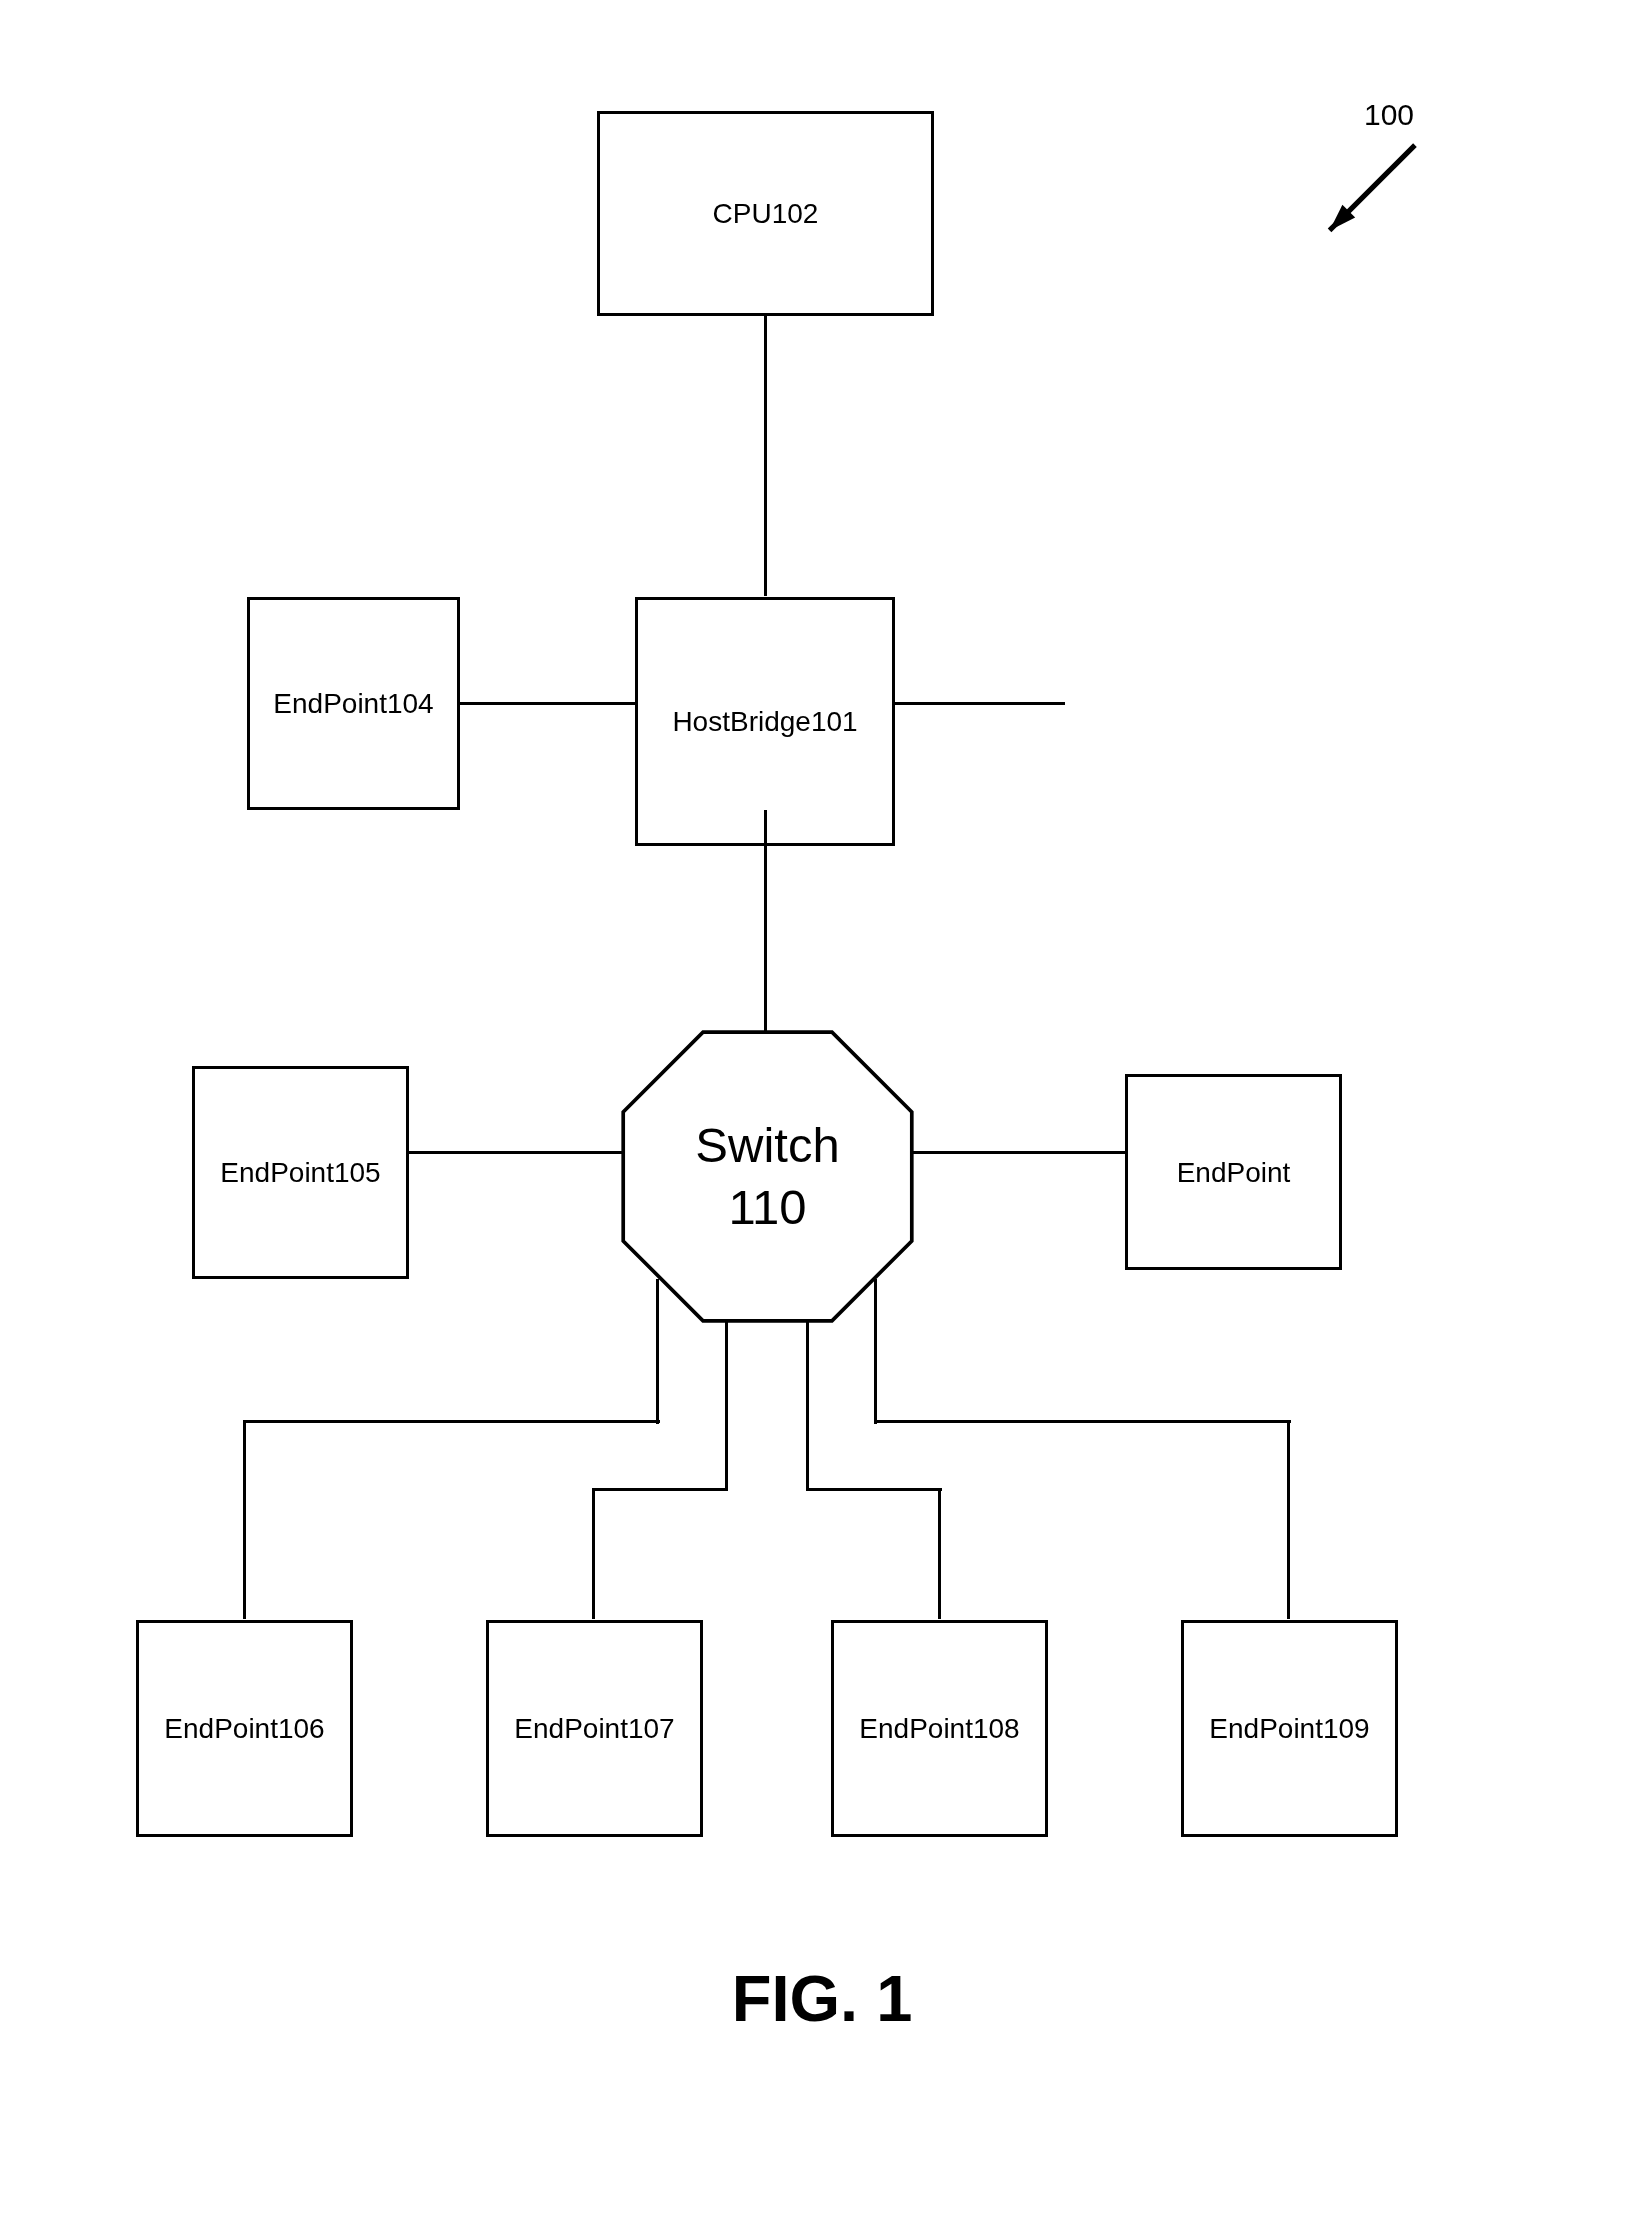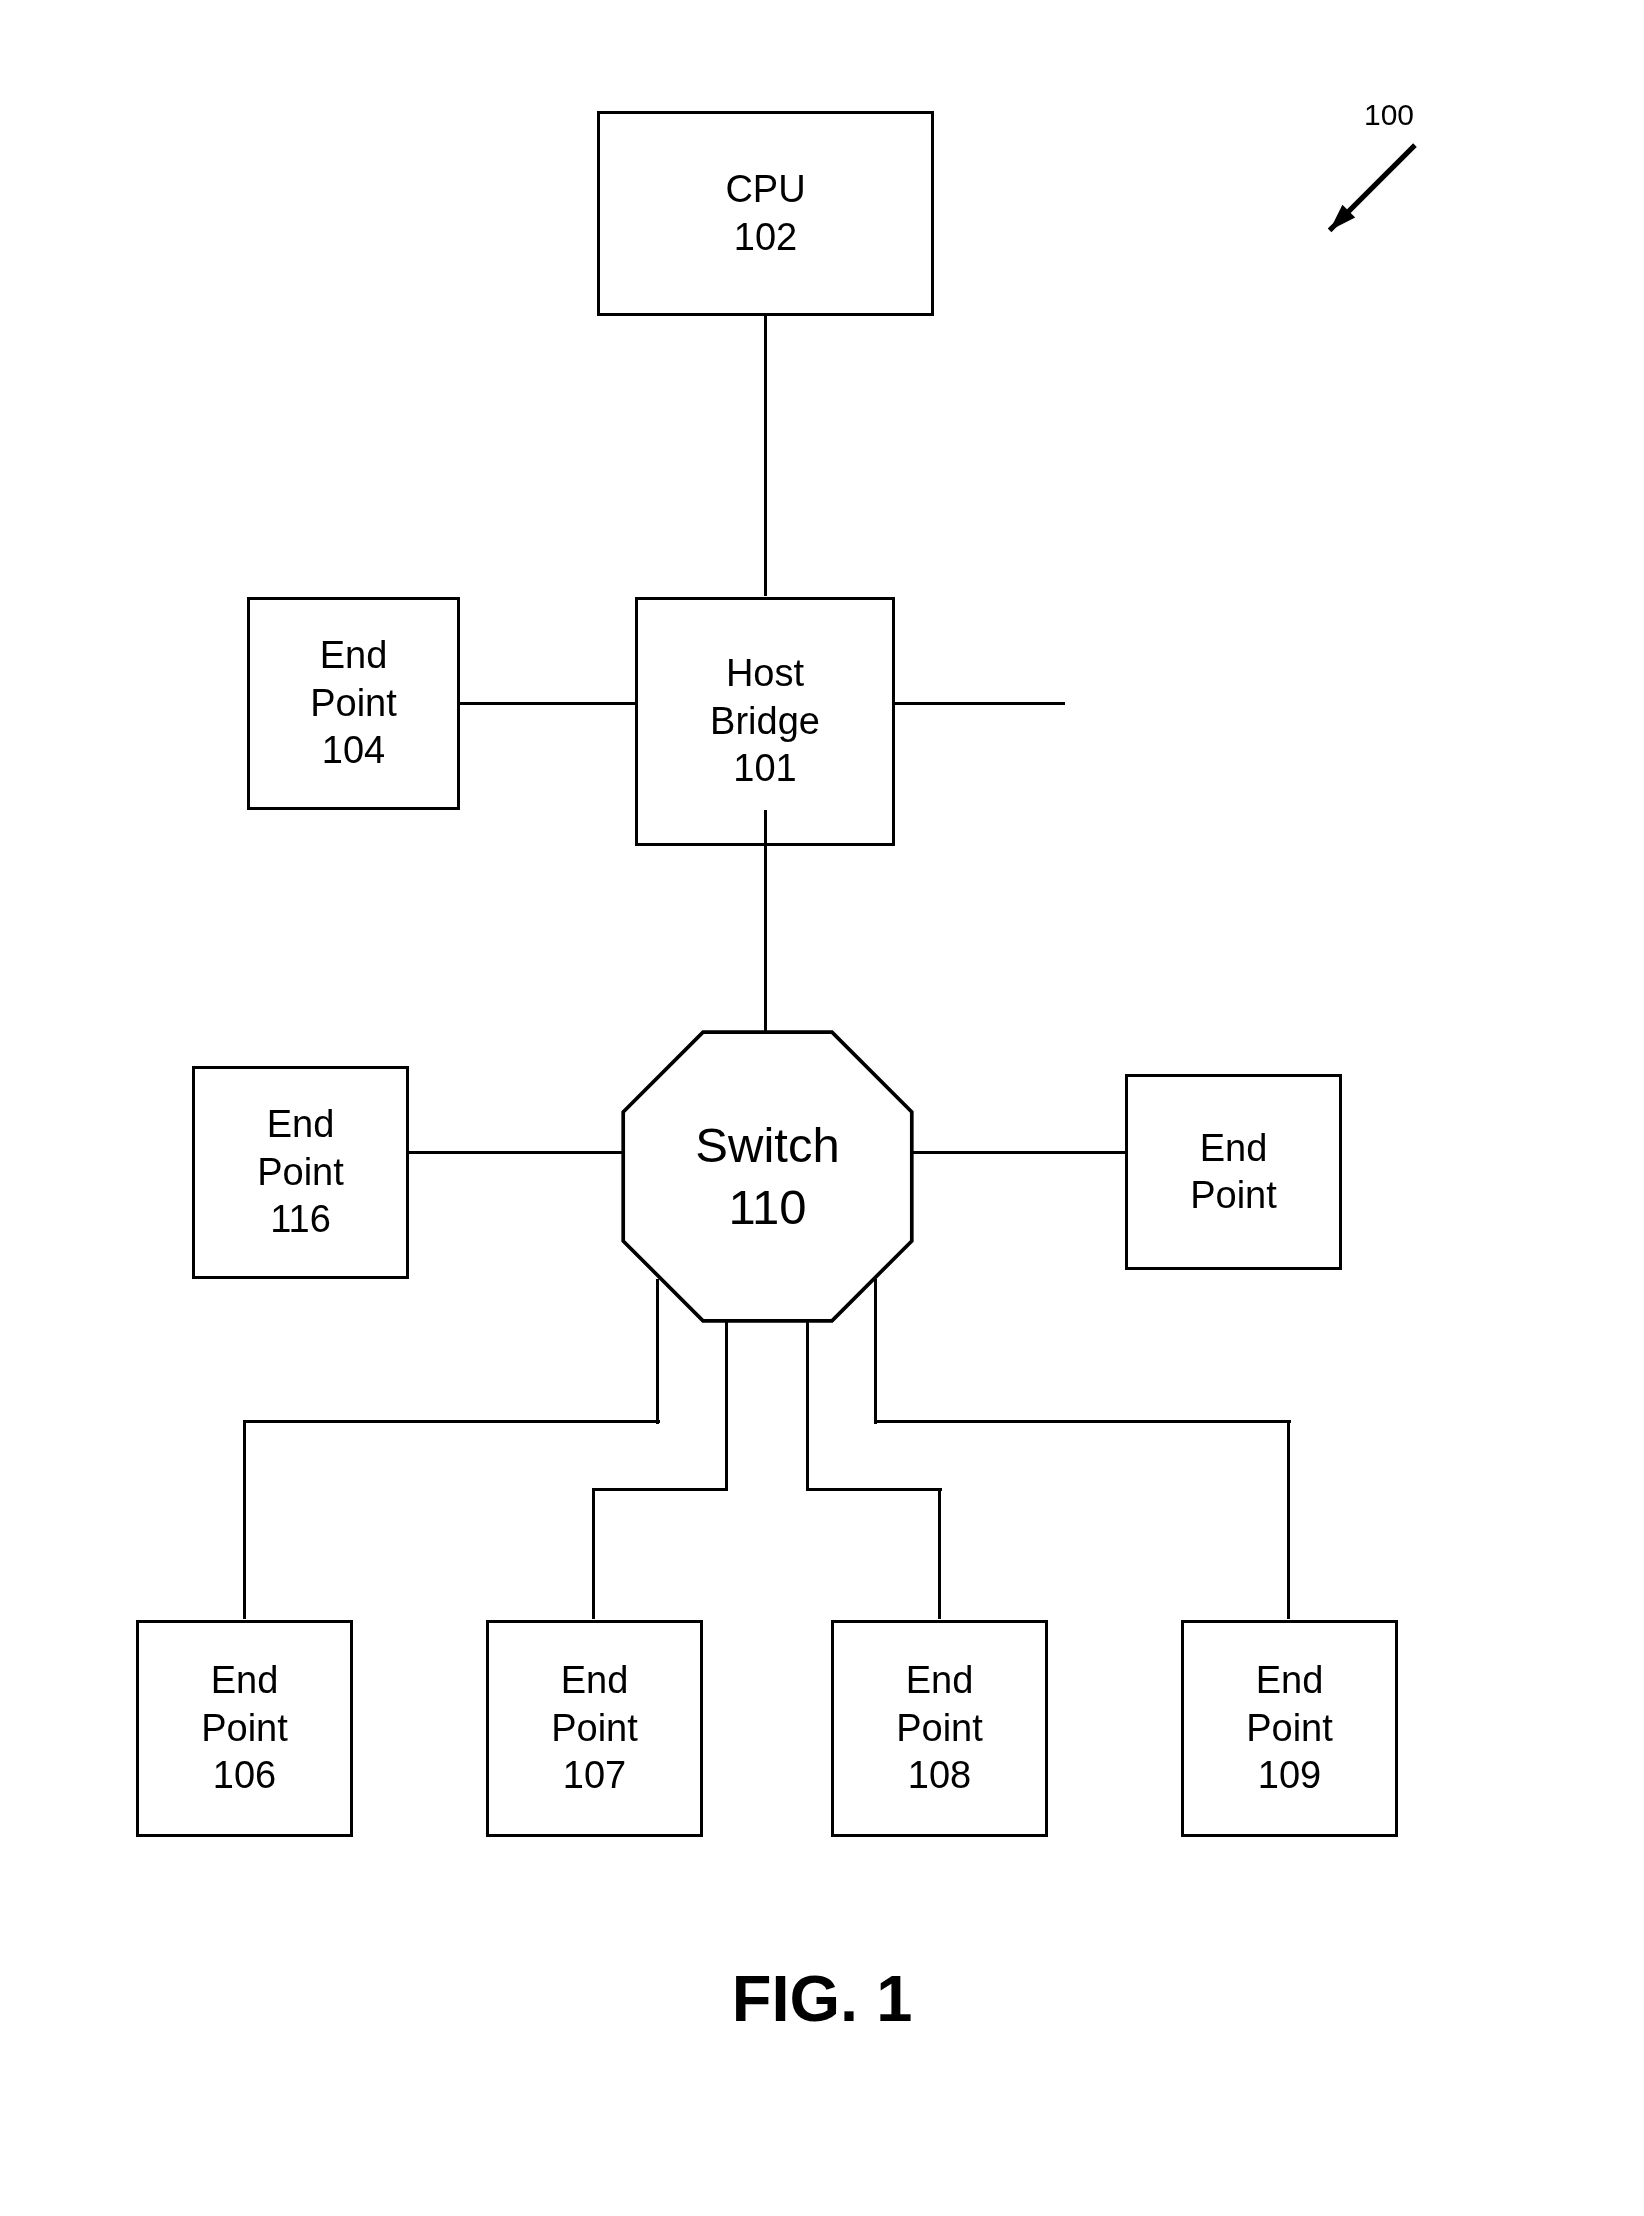--- a/index.html
+++ b/index.html
@@ -11,25 +11,25 @@
   .canvas {
     position: relative;
     width: 1644px;
     height: 2216px;
   }
   .box {
     position: absolute;
     border: 3.4px solid #000;
     background: #fff;
     display: flex;
-    flex-direction: column;
+    flex-direction: row;
     align-items: center;
     justify-content: center;
     text-align: center;
-    font-size: 38px;
+    font-size: 28px;
     line-height: 1.25;
     box-sizing: border-box;
   }
   .box span { display: block; }
   .octagon {
     position: absolute;
     box-sizing: border-box;
     display: flex;
     flex-direction: column;
     align-items: center;
@@ -113,21 +113,21 @@
     </svg>
     <div class="label">
       <span>Switch</span><br>
       <span>110</span>
     </div>
   </div>
 
   <div class="box" style="left:192px; top:1066px; width:217px; height:213px;">
     <span>End</span>
     <span>Point</span>
-    <span>116</span>
+    <span>105</span>
   </div>
 
   <div class="line-h" style="left:409px; top:1151px; width:213px;"></div>
 
   <div class="box" style="left:1125px; top:1074px; width:217px; height:196px;">
     <span>End</span>
     <span>Point</span>
   </div>
 
   <div class="line-h" style="left:912px; top:1151px; width:213px;"></div>

